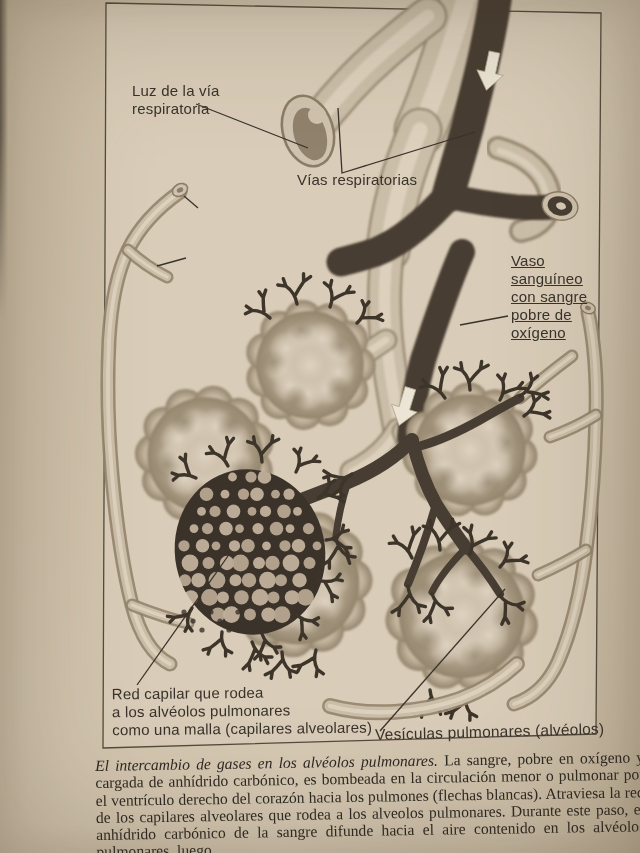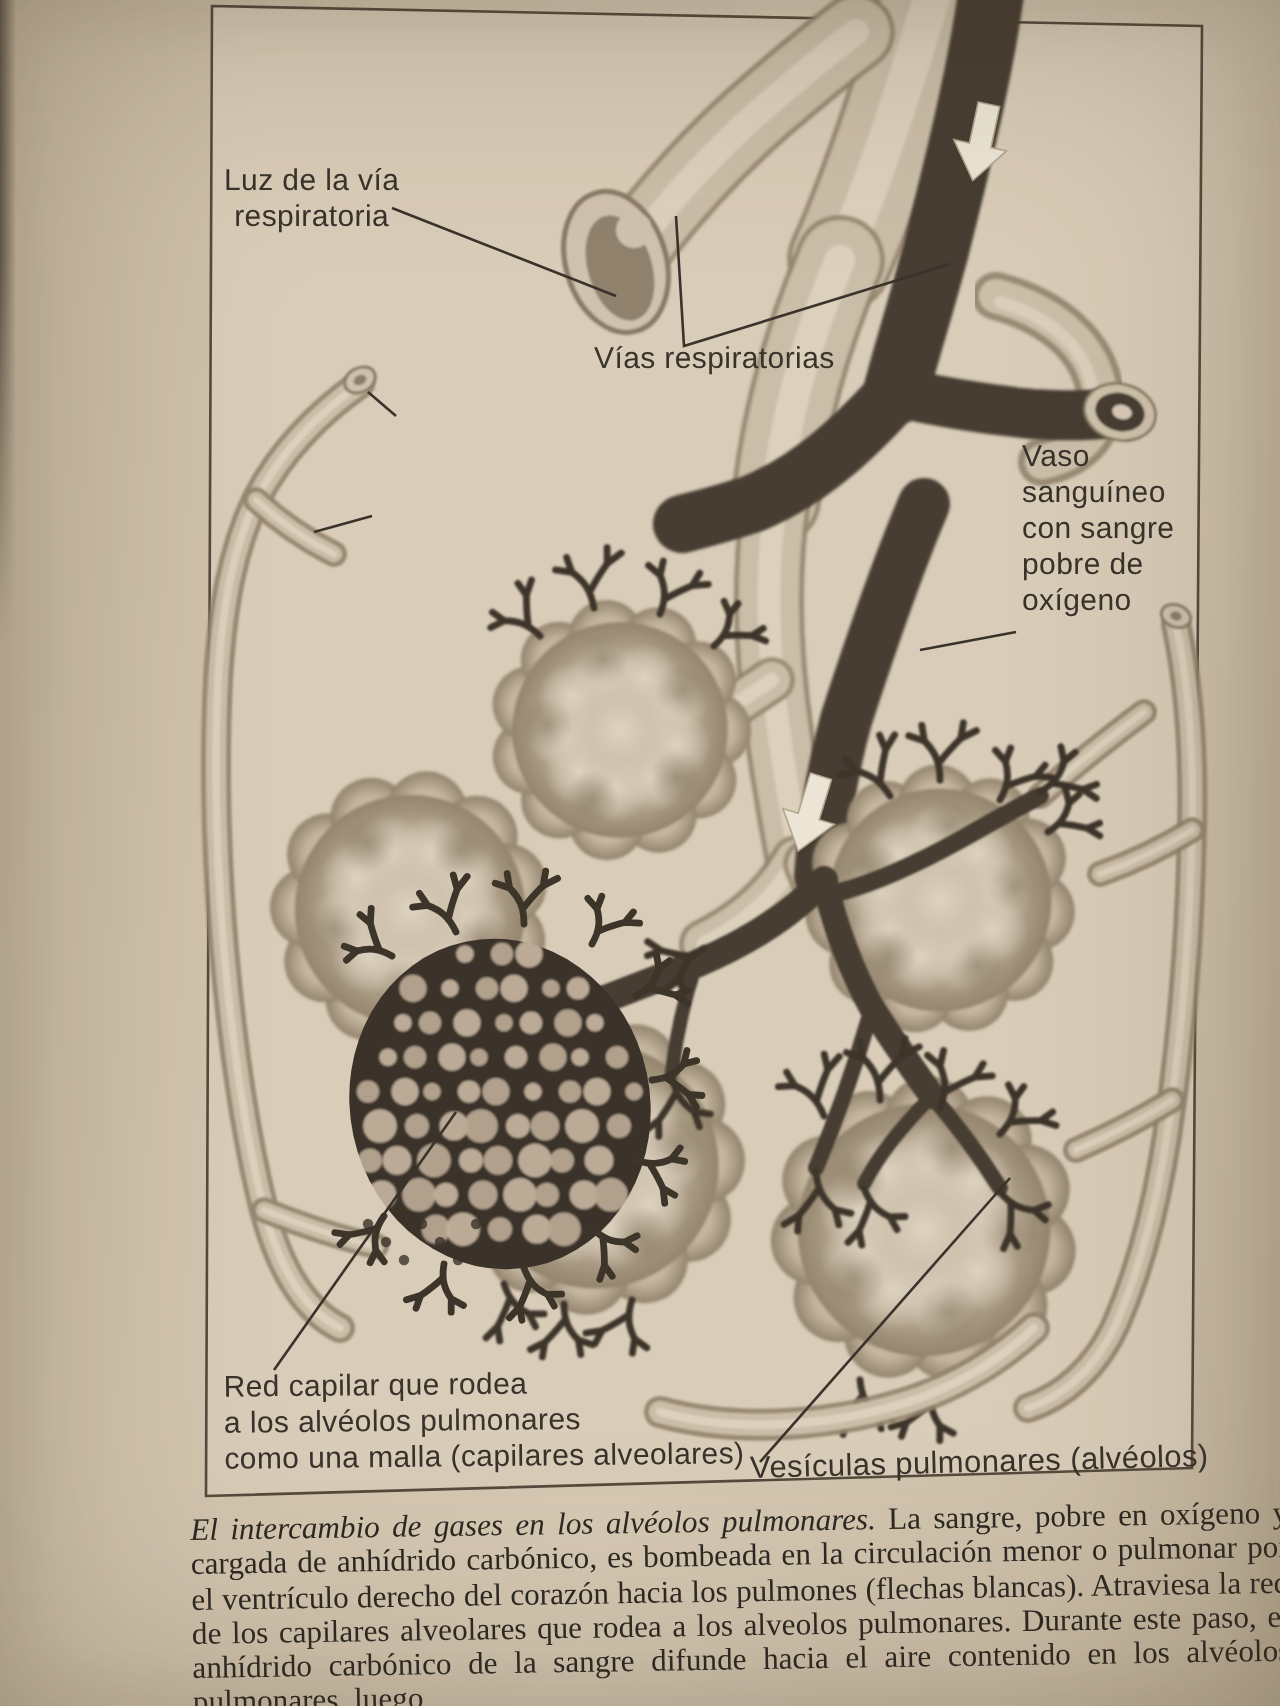--- a/index.html
+++ b/index.html
@@ -431,24 +431,24 @@
     <path d="M196,104 L308,148"></path>
     <path d="M338,108 L342,173 L475,132"></path>
     <path d="M198,208 L184,196"></path>
     <path d="M186,258 L157,266"></path>
     <path d="M508,316 L460,325"></path>
     <path d="M137,685 L228,556"></path>
     <path d="M380,731 L505,589"></path>
   </g>
 </svg>
 
-<div class="label" style="left:112px;top:82px;text-align:center;">Luz de la vía
+<div class="label" style="left:132px;top:82px;">Luz de la vía
 respiratoria</div>
 <div class="label" style="left:297px;top:171px;">Vías respiratorias</div>
-<div class="label" style="left:511px;top:220px;">Vaso
+<div class="label" style="left:511px;top:252px;text-decoration:underline;">Vaso
 sanguíneo
 con sangre
 pobre de
 oxígeno</div>
 <div class="label" style="left:112px;top:684px;transform:rotate(-0.6deg);">Red capilar que rodea
 a los alvéolos pulmonares
 como una malla (capilares alveolares)</div>
 <div class="label" style="left:375px;top:723px;transform:rotate(-1.5deg);font-size:15.5px;">Vesículas pulmonares (alvéolos)</div>
 
 <div class="caption"><span class="lead">El intercambio de gases en los alvéolos pulmonares.</span><span> La sangre, pobre en oxígeno y cargada de anhídrido carbónico, es bombeada en la circulación menor o pulmonar por el ventrículo derecho del corazón hacia los pulmones (flechas blancas). Atraviesa la red de los capilares alveolares que rodea a los alveolos pulmonares. Durante este paso, el anhídrido carbónico de la sangre difunde hacia el aire contenido en los alvéolos pulmonares, luego</span></div>

